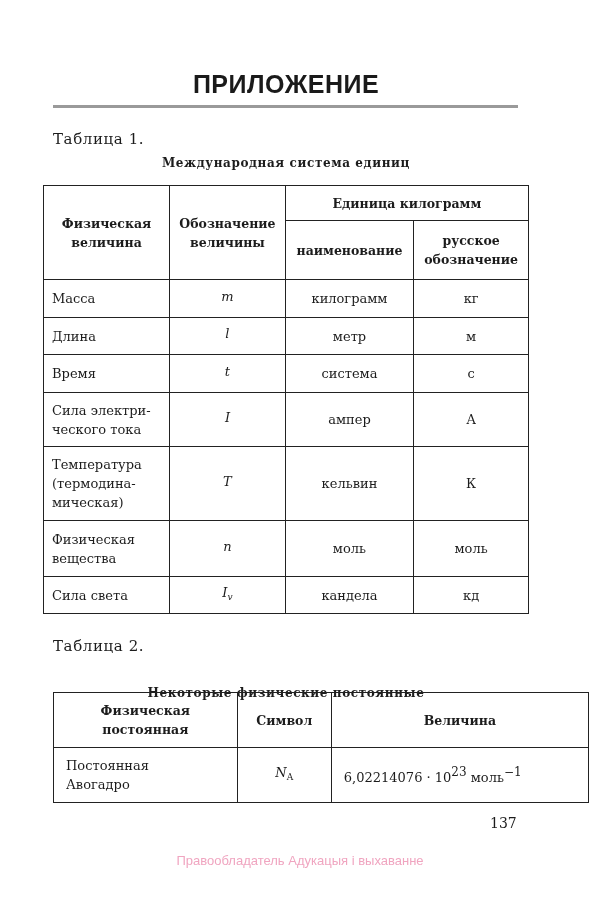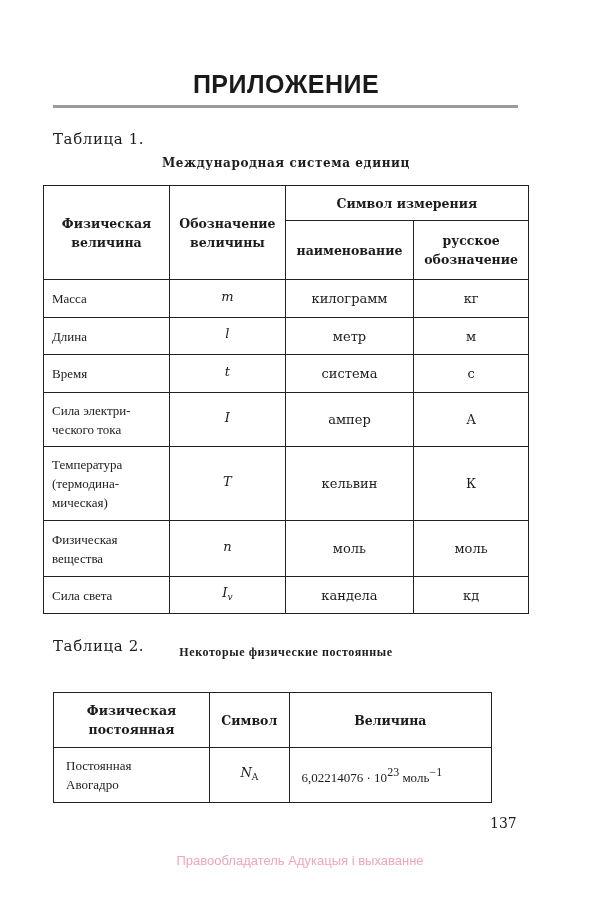--- a/index.html
+++ b/index.html
@@ -6,21 +6,21 @@
   body { width:600px; height:907px; background:#fff; position:relative; overflow:hidden;
          font-family:"DejaVu Serif", "Liberation Serif", serif; color:#1c1c1c; }
   .title { position:absolute; left:0; width:572px; top:70px; text-align:center;
            font-family:"Liberation Sans", sans-serif; font-weight:bold; font-size:25px; letter-spacing:0.5px; color:#1a1a1a; }
   .rule { position:absolute; left:53px; top:105px; width:465px; height:3px; background:#9a9a9a; }
   .tlabel { position:absolute; left:53px; font-size:15px; letter-spacing:0.6px; }
   .tcaption { position:absolute; left:0; width:572px; text-align:center; font-weight:bold; font-size:12px; letter-spacing:0.6px; }
   table { position:absolute; border-collapse:collapse; }
   td, th { border:1.3px solid #222; text-align:center; vertical-align:middle; padding:0 4px; font-size:13px; line-height:19px; }
   th { font-weight:bold; font-size:12.5px; }
-  td.left { text-align:left; padding-left:8px;font-family:Liberation Serif, serif; }
+  td.left { text-align:left; padding-left:8px; }
   .sym { font-style:italic; font-family:"DejaVu Serif", serif; }
   sup { font-size:12px; vertical-align:6px; }
   sub { font-size:9px; vertical-align:-3px; font-style:normal; }
   .pagenum { position:absolute; left:490px; top:815px; font-size:14px; }
   .watermark { position:absolute; left:0; width:600px; top:853px; text-align:center;
                font-family:"Liberation Sans", sans-serif; font-size:13px; color:#f0a5c0; }
 </style>
 </head>
 <body>
 
@@ -34,21 +34,21 @@
   <colgroup>
       <col style="width:127px">
       <col style="width:116px">
       <col style="width:129px">
       <col style="width:114px">
     </colgroup>
   <tbody>
       <tr style="height:35px;">
     <th rowspan="2">Физическая величина</th>
     <th rowspan="2">Обозначение величины</th>
-    <th colspan="2">Символ измерения</th>
+    <th colspan="2">Единица килограмм</th>
   </tr>
   <tr style="height:54px;">
     <th>наименование</th>
     <th style="padding:10px 10px;">русское обозначение</th>
   </tr>
   </tbody>
     <tbody id="t1body">
       <tr style="height: 38px;">
         <td class="left" style="white-space:pre-line">Масса</td>
         <td><span class="sym">m</span><sub class="sym" style="font-style:italic"></sub></td>
@@ -92,23 +92,23 @@
       <tr style="height: 37px;">
         <td class="left" style="white-space:pre-line">Сила света</td>
         <td><span class="sym">I</span><sub class="sym" style="font-style:italic">v</sub></td>
         <td>кандела</td>
         <td>кд</td>
       </tr>
     </tbody>
 </table>
 
 <div class="tlabel" style="top:637px;">Таблица 2.</div>
-<div class="tcaption" style="top:645px;font-family:Liberation Serif, serif;">Некоторые физические постоянные</div>
+<div class="tcaption" style="top:686px;">Некоторые физические постоянные</div>
 
-<table style="left:53px; top:692px; width:439px;">
+<table style="left:53px; top:692px; width:536px;">
   <colgroup>
       <col style="width:160px">
       <col style="width:82px">
       <col style="width:224px">
     </colgroup>
   <tbody>
       <tr style="height:55px;">
     <th style="padding:0 22px;">Физическая постоянная</th>
     <th>Символ</th>
     <th>Величина</th>

